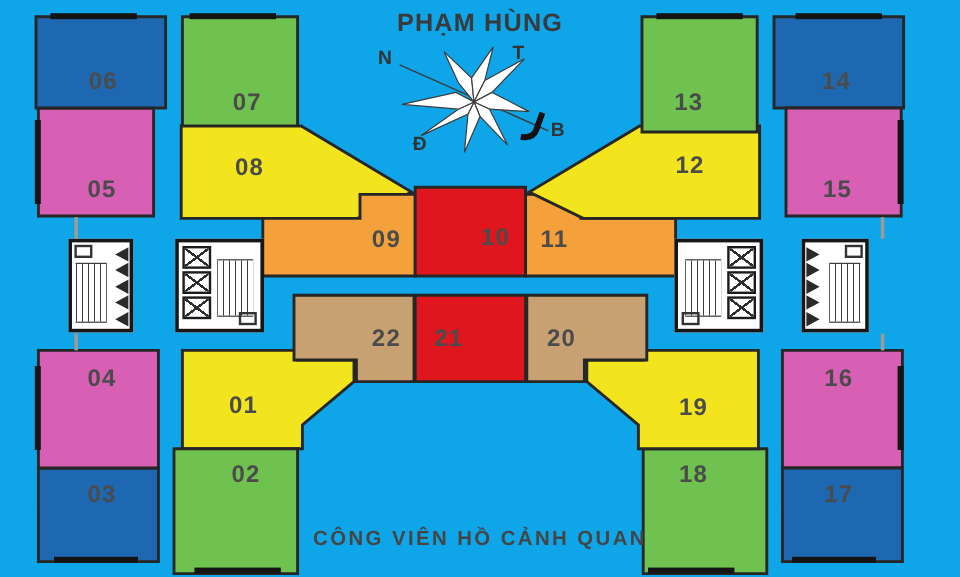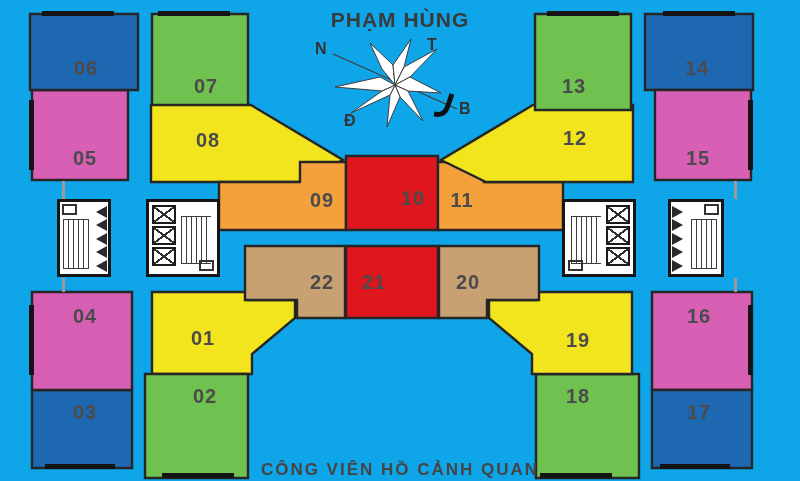--- a/index.html
+++ b/index.html
@@ -5,21 +5,21 @@
   html,body{margin:0;padding:0;background:#ffffff;}
   #stage{
     position:relative;width:800px;height:481px;background:#0ea5e9;overflow:hidden;
     font-family:"Liberation Sans",sans-serif;
   }
   .page-title{
     position:absolute;left:0;top:8px;width:800px;text-align:center;
     font-size:21px;font-weight:bold;letter-spacing:1px;color:#3a3a3a;
   }
   .footer-label{
-    position:absolute;left:0;top:460px;width:800px;text-align:center;
+    position:absolute;left:0;top:439px;width:800px;text-align:center;
     font-size:17px;font-weight:bold;letter-spacing:2px;color:#454545;
   }
   #plan{position:absolute;left:0;top:0;}
   #plan polygon{stroke:#262626;stroke-width:2.4;}
   #plan text{
     font-family:"Liberation Sans",sans-serif;font-size:20px;font-weight:bold;
     fill:#4b4b4b;letter-spacing:1px;text-anchor:middle;dominant-baseline:central;
   }
   
   #compass{position:absolute;left:300px;top:34px;}

